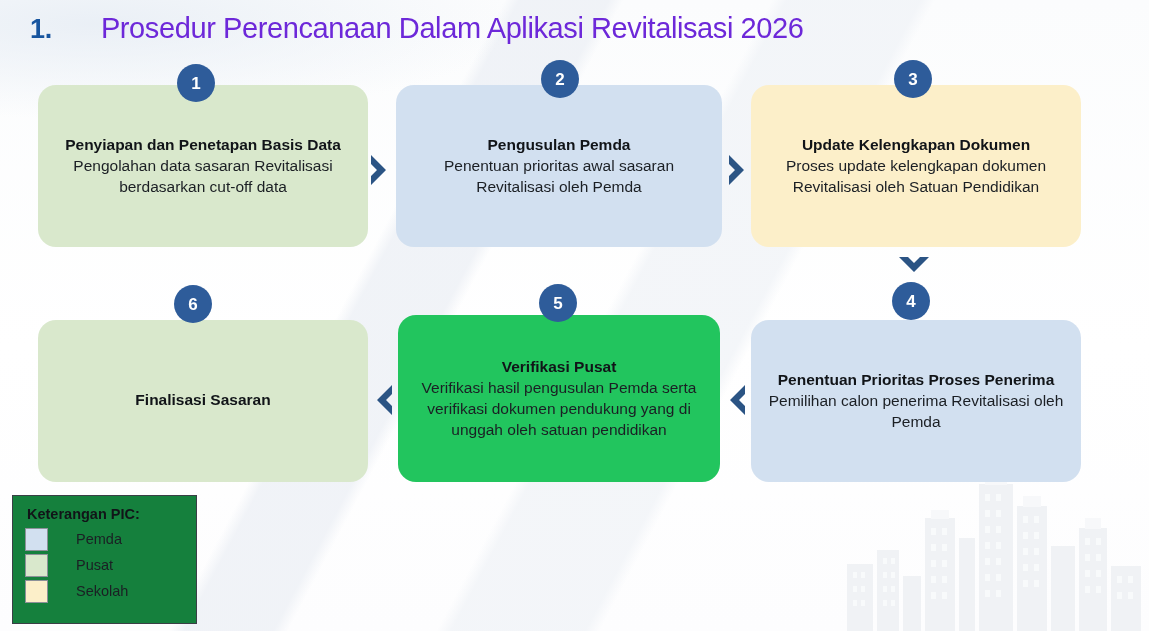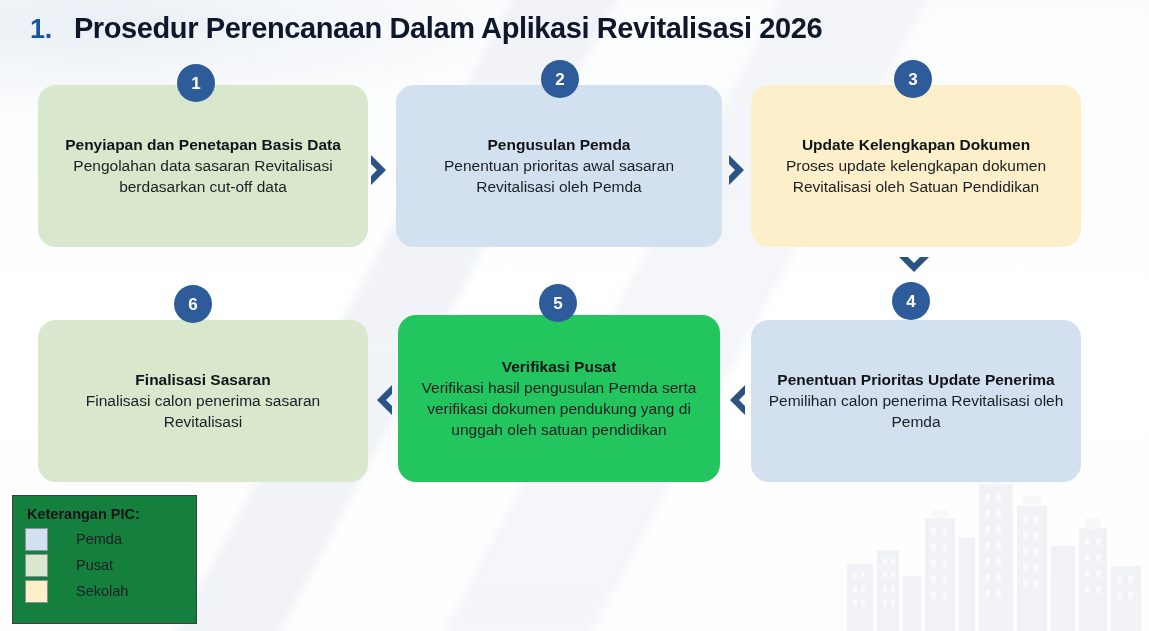--- a/index.html
+++ b/index.html
@@ -53,24 +53,25 @@
     z-index: 5;
   }
   #title-number {
     font-size: 27px;
     font-weight: bold;
     color: #17559f;
     letter-spacing: -0.3px;
   }
   #title-text {
     font-size: 29px;
-    font-weight: bold;
-    color: #0f172a;
+    font-weight: normal;
+    color: #6d28d9;
     letter-spacing: -0.4px;
     white-space: nowrap;
+    margin-left: 27px;
   }
 
   
   .flow-box {
     position: absolute;
     border-radius: 18px;
     box-sizing: border-box;
     display: flex;
     flex-direction: column;
     align-items: center;
@@ -261,32 +262,31 @@
   <div class="flow-title">Pengusulan Pemda</div>
   <div class="flow-desc">Penentuan prioritas awal sasaran Revitalisasi oleh Pemda</div>
 </div>
 
 <div class="flow-box" style="left:751px; top:85px; width:330px; height:162px; background:#fcefc9;">
   <div class="flow-title">Update Kelengkapan Dokumen</div>
   <div class="flow-desc">Proses update kelengkapan dokumen Revitalisasi oleh Satuan Pendidikan</div>
 </div>
 
 <div class="flow-box" style="left:751px; top:320px; width:330px; height:162px; background:#d2e0f0;">
-  <div class="flow-title">Penentuan Prioritas Update Penerima</div>
+  <div class="flow-title">Penentuan Prioritas Proses Penerima</div>
   <div class="flow-desc">Pemilihan calon penerima Revitalisasi oleh Pemda</div>
 </div>
 
 <div class="flow-box" style="left:398px; top:315px; width:322px; height:167px; background:#22c55e;">
   <div class="flow-title">Verifikasi Pusat</div>
   <div class="flow-desc">Verifikasi hasil pengusulan Pemda serta verifikasi dokumen pendukung yang di unggah oleh satuan pendidikan</div>
 </div>
 
 <div class="flow-box" style="left:38px; top:320px; width:330px; height:162px; background:#d9e8cc;">
   <div class="flow-title">Finalisasi Sasaran</div>
-  <div class="flow-desc">Finalisasi calon penerima sasaran Revitalisasi</div>
 </div>
 
 <div class="step-badge" style="left:177px; top:64px;">1</div>
 <div class="step-badge" style="left:541px; top:60px;">2</div>
 <div class="step-badge" style="left:894px; top:60px;">3</div>
 <div class="step-badge" style="left:892px; top:282px;">4</div>
 <div class="step-badge" style="left:539px; top:284px;">5</div>
 <div class="step-badge" style="left:174px; top:285px;">6</div>
 
 <div class="chev" style="left:366px; top:152px; width:26px; height:36px;">

